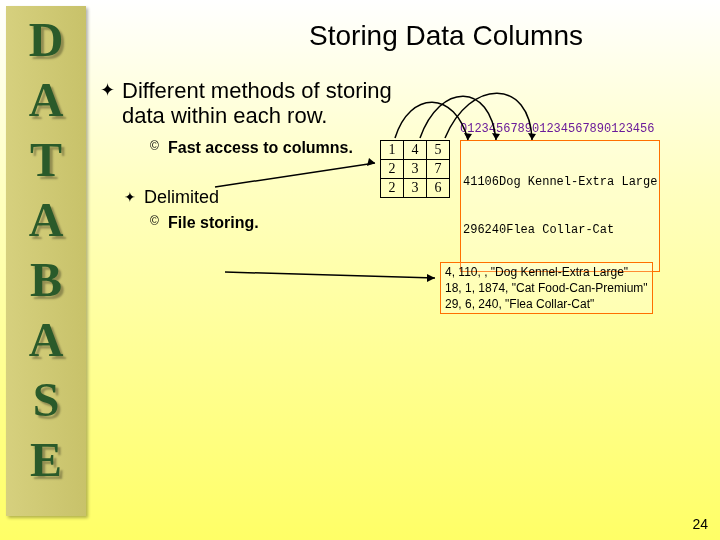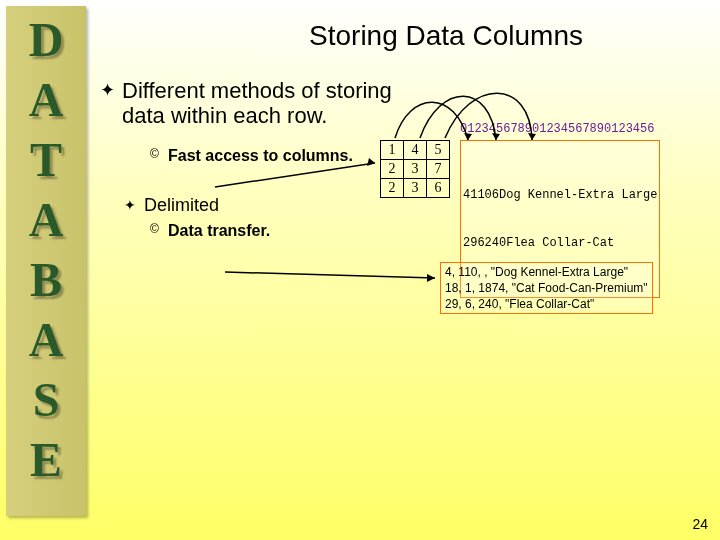--- a/index.html
+++ b/index.html
@@ -55,21 +55,21 @@
     left: 100px;
     width: 300px;
     font-family: Arial, sans-serif;
     color: #000;
   }
   .b1 {
     font-size: 22px;
     line-height: 1.15;
     position: relative;
     padding-left: 22px;
-    margin-bottom: 18px;
+    margin-bottom: 10px;
   }
   .b1::before {
     content: "\2726";
     position: absolute;
     left: 0;
     top: 2px;
     font-size: 18px;
     color: #000;
   }
   .b2 {
@@ -130,21 +130,21 @@
     text-align: center;
     padding: 0;
   }
   .fixedbox {
     position: absolute;
     border: 1px solid #ff6f00;
     font-family: "Courier New", monospace;
     font-size: 12px;
     line-height: 16px;
     white-space: pre;
-    padding: 14px 2px;
+    padding: 1px 2px;
     background: rgba(255,255,255,0.2);
   }
   .delimbox {
     position: absolute;
     border: 1px solid #ff6f00;
     font-family: Arial, sans-serif;
     font-size: 12px;
     line-height: 16px;
     padding: 1px 4px;
     background: rgba(255,255,255,0.2);
@@ -175,21 +175,21 @@
     <div class="sidebar-letter">E</div>
   </div>
 
   <div class="title">Storing Data Columns</div>
 
   <div class="body">
     <div class="b1">Different methods of storing data within each row.</div>
     <div class="b3">Fast access to columns.</div>
     <div style="height:18px"></div>
     <div class="b2">Delimited</div>
-    <div class="b3">Data transfer.</div>
+    <div class="b3">File storing.</div>
   </div>
 
   <div class="ruler" style="top:122px; left:460px;">012345678901234567890123456</div>
 
   <table class="grid3" style="top:140px; left:380px;">
     <tbody>
         <tr>
       <td>1</td>
       <td>4</td>
       <td>5</td>

